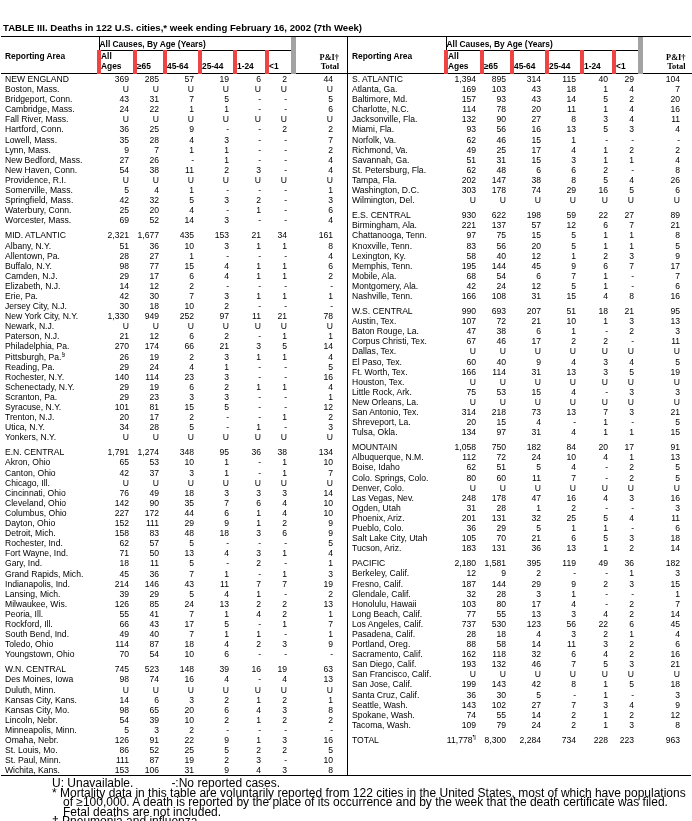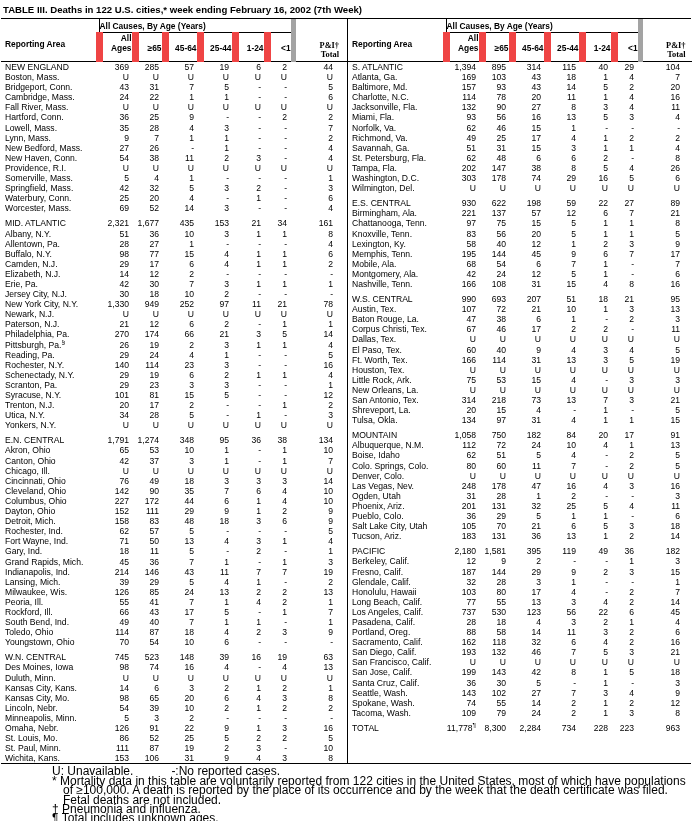--- a/index.html
+++ b/index.html
@@ -2,36 +2,36 @@
 <html><head>
 <meta charset="utf-8">
 <style>
   html,body { margin:0; padding:0; }
   body {
     width:692px; height:821px; background:#fff; color:#000;
     font-family:"Liberation Sans","DejaVu Sans",sans-serif;
     position:relative; overflow:hidden;
   }
   .page { padding:2px 1px 0 1px; }
-  .title { font-size:9.6px; font-weight:bold; padding:2px 0 3px 2px; letter-spacing:0; }
+  .title { font-size:9.6px; font-weight:bold; padding:2px 0 3px 2px; letter-spacing:0;margin-top:18px; }
   .tables-wrap { display:flex; border-top:1px solid #000; border-bottom:1px solid #000; align-items:stretch; }
   .half { width:346px; }
   .half.right { border-left:1px solid #000; width:345px; }
   table { border-collapse:collapse; table-layout:fixed; width:100%; }
   col.c0 { width:98px; } col.c1 { width:36px; } col.c2 { width:30px; }
   col.c3 { width:35px; } col.c4 { width:35px; } col.c5 { width:32px; }
   col.c6 { width:26px; } col.c7 { width:54px; }
   thead th { font-size:8.4px; font-weight:bold; padding:0; vertical-align:bottom; }
   thead { border-bottom:1.5px solid #000; }
   th.area-th { text-align:left; padding:0 0 12px 4px; }
   th.group-th {
     border-left:1px solid #000; border-right:1px solid #000; border-bottom:1px solid #000;
     text-align:left; height:13px; vertical-align:middle; font-size:8.4px;
   }
-  th.sub-th { border-left:7px solid #ef4444; text-align:right; height:20px; padding-bottom:8px; }
+  th.sub-th { border-left:4px solid #ef4444; text-align:left; height:20px; padding-bottom:2px; }
   th.pni-th { border-left:5px solid #a3a3a3; text-align:right; padding:0 8px 2px 0;font-family:Liberation Serif, serif; }
   .half.rightmost-edge th.pni-th { border-right:1px solid #000; }
   tbody td { font-size:8.6px; line-height:10.1px; height:10.1px; padding:0; white-space:nowrap; overflow:hidden; }
   td.c-area { text-align:left; padding-left:4px; }
   td.c-num { text-align:right; padding-right:6px; }
   td.c-pni { padding-right:14px; }
   tr.spacer td { height:5px; line-height:5px; font-size:1px; }
   sup { font-size:6.5px; vertical-align:super; line-height:0; }
   .footnotes { font-size:12px; line-height:9.4px; padding:3px 4px 0 3px;margin-left:48px; }
   .fn-line { padding-left:11px; text-indent:-11px; }

